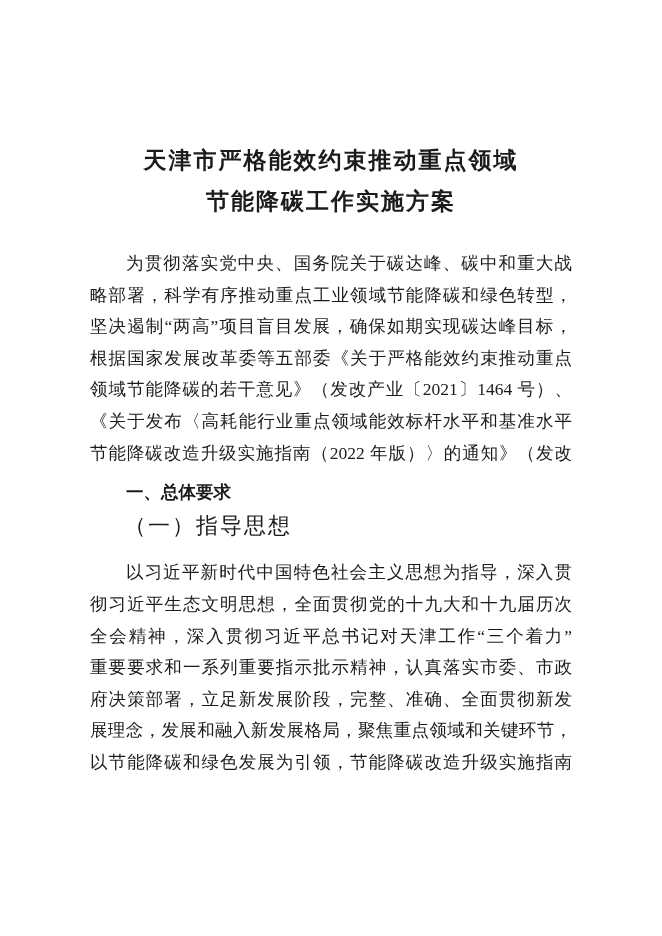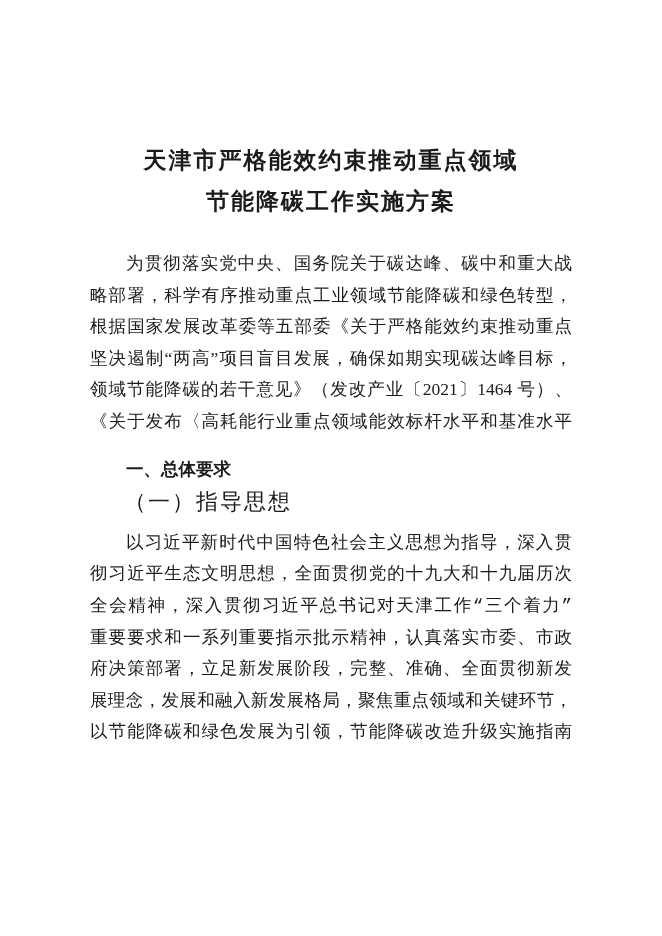--- a/index.html
+++ b/index.html
@@ -32,58 +32,58 @@
     font-size: 17.5px;
     line-height: 31.6px;
     text-align: justify;
     text-align-last: justify;
     -moz-text-align-last: justify;
   }
   .line.indent {
     padding-left: 36px; 
   }
   .sec-heading {
-    margin-top: 16px;
+    margin-top: 8px;
     padding-left: 36px;
     font-family: "Liberation Sans", sans-serif;
     font-weight: bold;
     font-size: 17.5px;
     line-height: 31.6px;
   }
   .sub-heading {
     margin-top: 1px;
     padding-left: 34px;
     font-size: 22px;
     line-height: 31.6px;
     letter-spacing: 2px;
   }
   .para2 {
-    margin-top: 10px;
-    font-family: Liberation Mono, monospace;
+    margin-top: 16px;
   }
 </style>
 </head>
 <body>
 
 <div class="page">
 
   <div class="doc-title">
     <div>天津市严格能效约束推动重点领域</div>
     <div>节能降碳工作实施方案</div>
   </div>
 
   <div class="content">
 
     <div>
       <div class="line indent">为贯彻落实党中央、国务院关于碳达峰、碳中和重大战</div>
       <div class="line">略部署，科学有序推动重点工业领域节能降碳和绿色转型，</div>
+      <div class="line">坚决遏制“两高”项目盲目发展，确保如期实现碳达峰目标，</div>
       <div class="line">根据国家发展改革委等五部委《关于严格能效约束推动重点</div>
-      <div class="line">坚决遏制“两高”项目盲目发展，确保如期实现碳达峰目标，</div>
       <div class="line">领域节能降碳的若干意见》（发改产业〔2021〕1464 号）、</div>
       <div class="line">《关于发布〈高耗能行业重点领域能效标杆水平和基准水平</div>
+      <div class="line">节能降碳改造升级实施指南（2022 年版）〉的通知》（发改</div>
     </div>
 
     <div class="sec-heading">一、总体要求</div>
 
     <div class="sub-heading">（一）指导思想</div>
 
     <div class="para2">
       <div class="line indent">以习近平新时代中国特色社会主义思想为指导，深入贯</div>
       <div class="line">彻习近平生态文明思想，全面贯彻党的十九大和十九届历次</div>
       <div class="line">全会精神，深入贯彻习近平总书记对天津工作“三个着力”</div>

